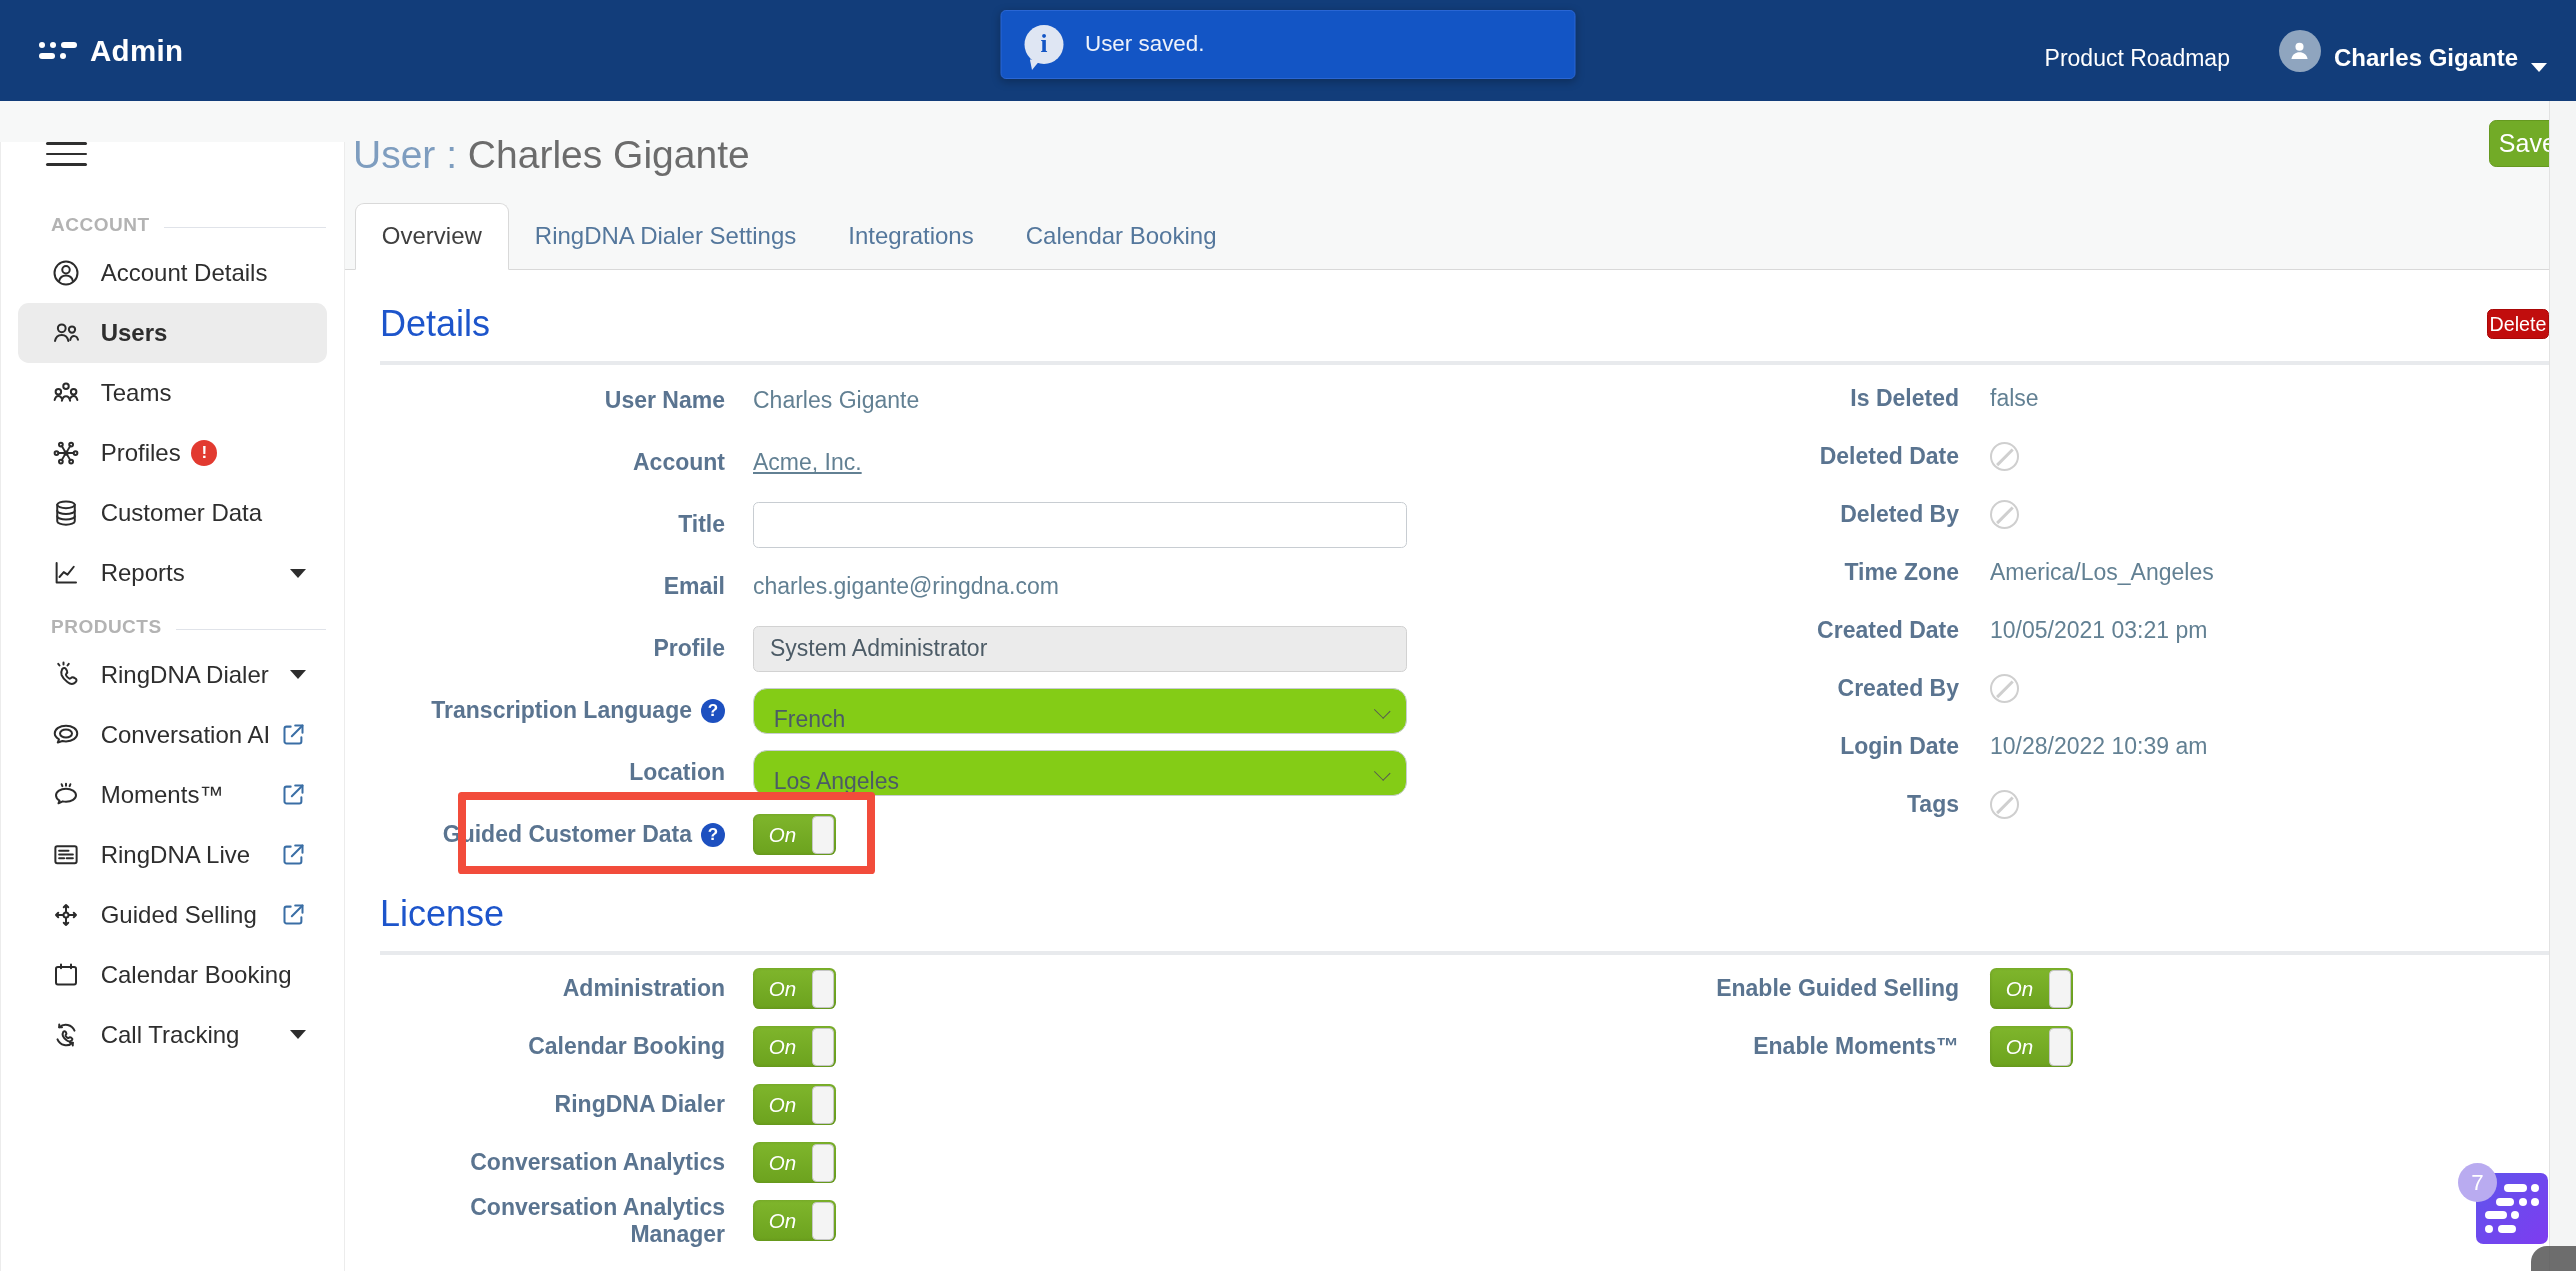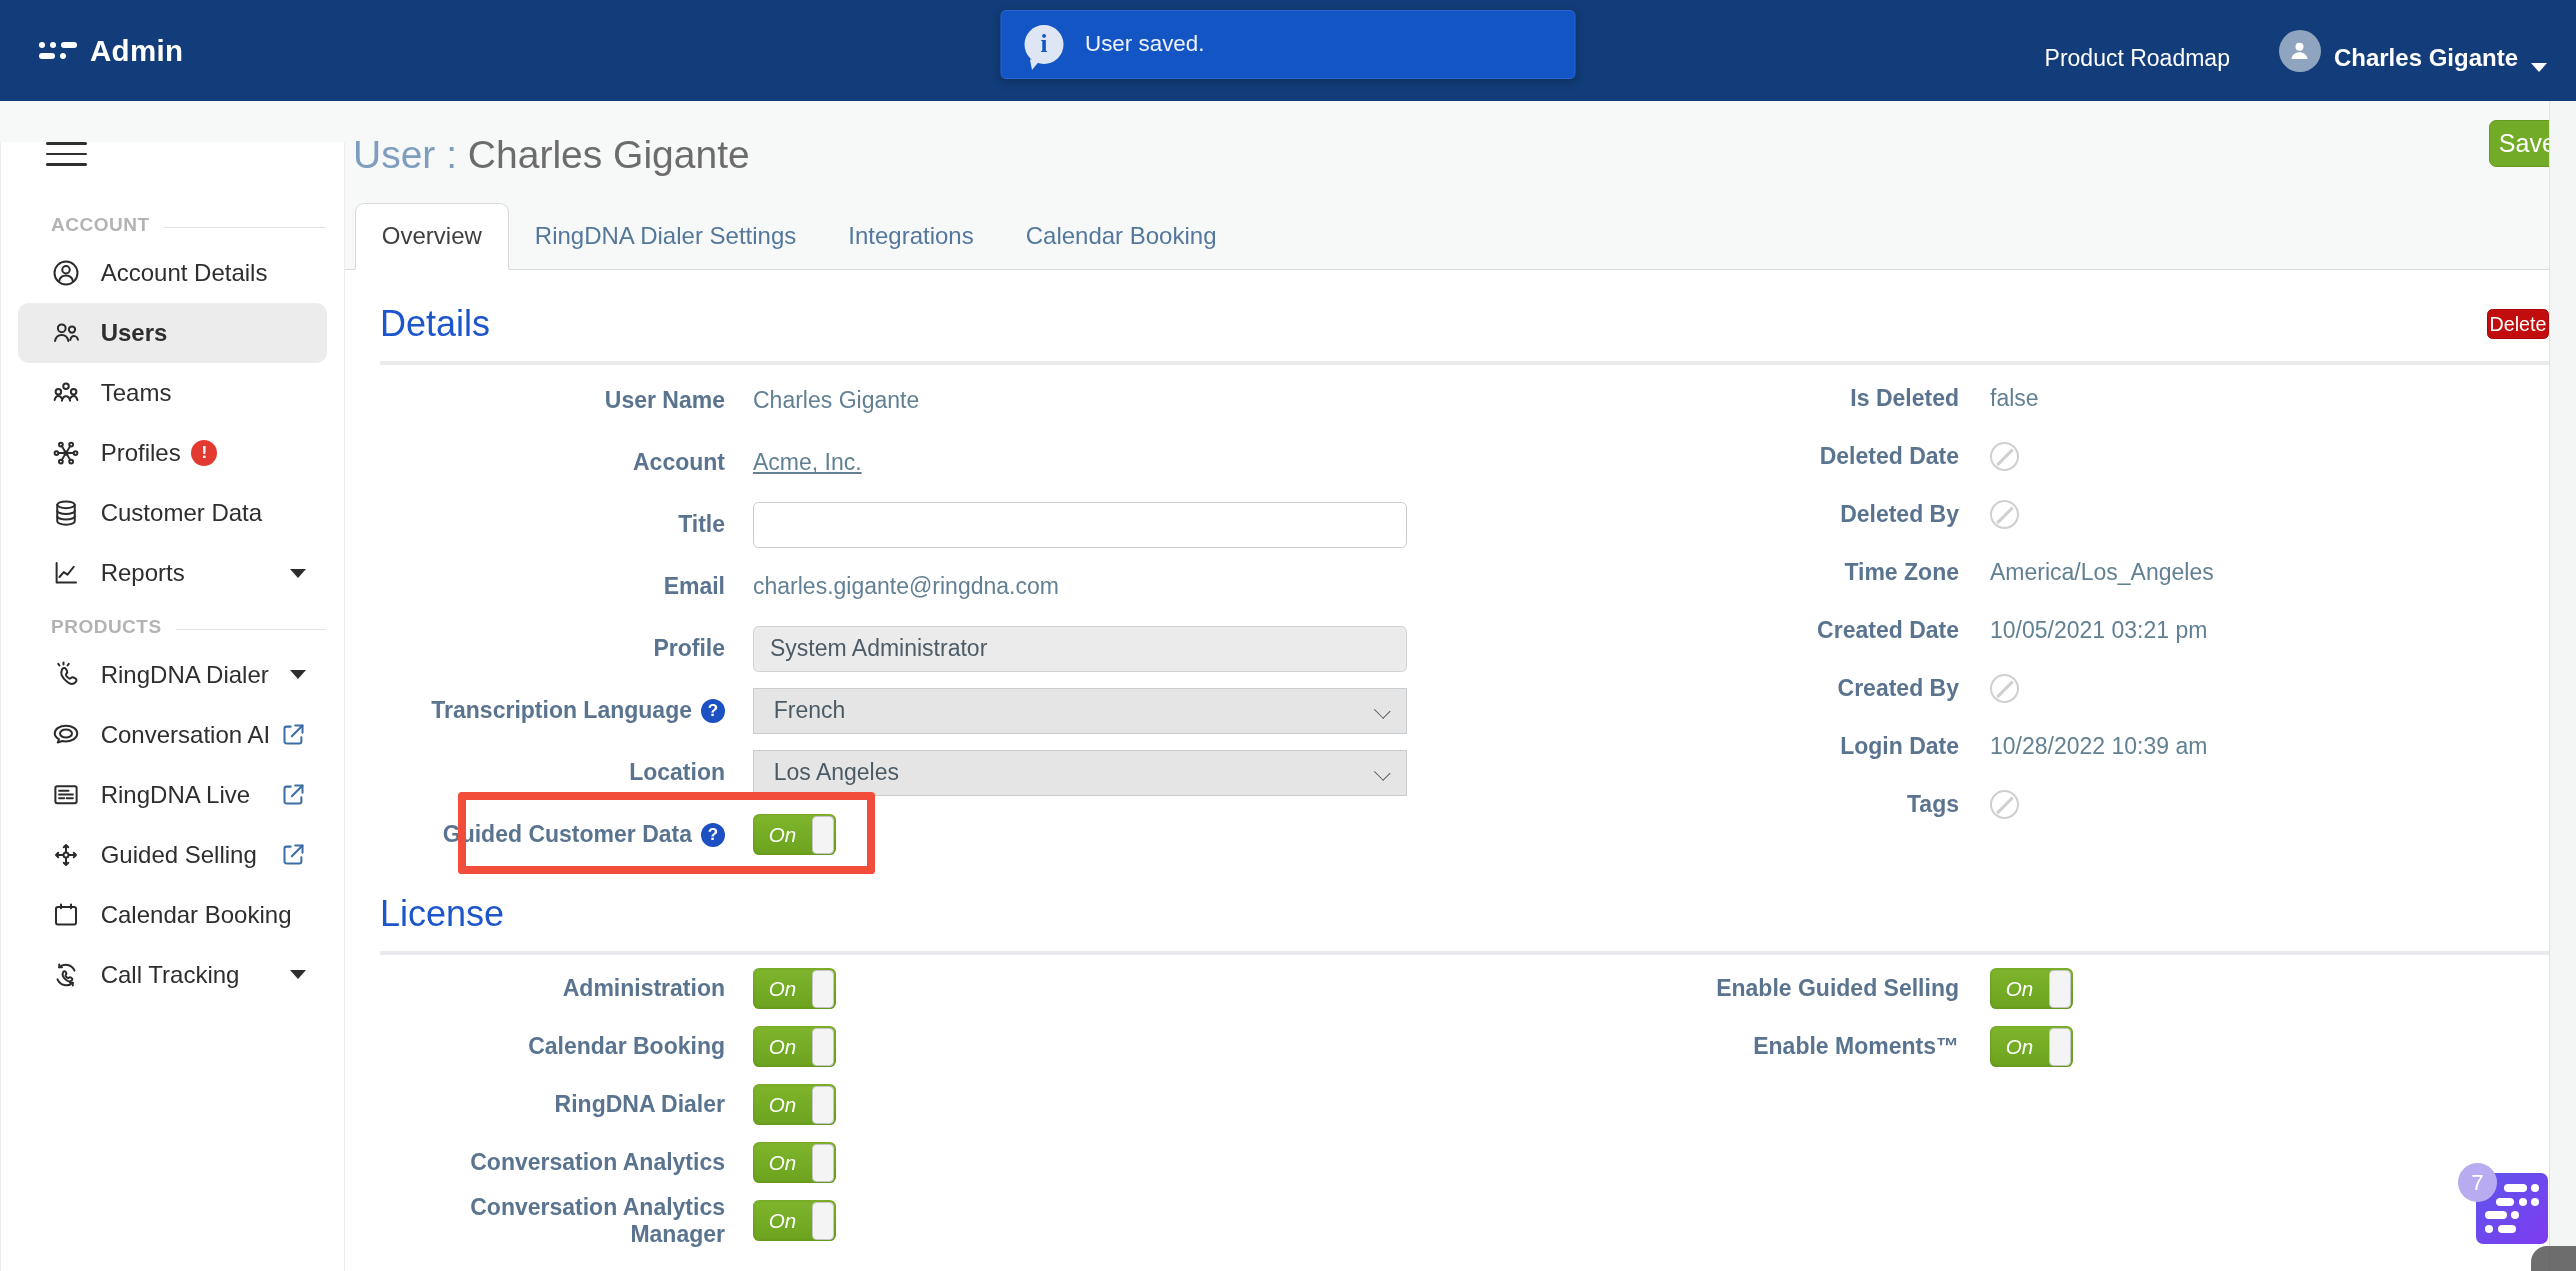--- a/index.html
+++ b/index.html
@@ -72,21 +72,21 @@
   .rrow { height:58px; }
   .lic-row { height:58px; }
   .flabel { width:373px; flex:0 0 373px; padding-right:28px; display:flex; justify-content:flex-end; align-items:center; gap:9px; text-align:right; color:#5a7490; font-size:23px; font-weight:700; }
   .gcol-right .flabel { width:357px; flex:0 0 357px; padding-right:31px; margin-left:180px; }
   .fvalue { color:#628093; font-size:23px; }
   .fvalue.link { text-decoration:underline; cursor:pointer; }
   .help-icon { width:24px; height:24px; border-radius:50%; background:#1d50c0; color:#fff; font-size:17px; font-weight:700; display:inline-flex; align-items:center; justify-content:center; cursor:pointer; flex:0 0 24px; }
 
   .tinput { width:654px; height:46px; border:0.9px solid #c8cdd2; border-radius:5.4px; font-size:23px; color:#4c5b66; padding:0 16px; font-family:inherit; background:#fff; }
   .tinput:disabled { background:#ebebeb; border-color:#d2d2d2; }
-  .fselect { width:654px; height:46px; border:0.9px solid #c8cdd2; border-radius:0; background:#e5e5e5; display:flex; align-items:center; padding:0 19.7px; font-size:23px; color:#4b5b66; cursor:pointer; position:relative; }
+  .fselect { width:654px; height:46px; border:0.9px solid #c8cdd2; border-radius:14px; background:#84cc16; display:flex; align-items:flex-end; padding:0 19.7px; font-size:23px; color:#4b5b66; cursor:pointer; position:relative; }
   .fselect .chev { position:absolute; right:18px; top:15px; width:12.5px; height:12.5px; border-right:1.8px solid #555; border-bottom:1.8px solid #555; transform:rotate(45deg) scaleY(.8); }
 
   .toggle { position:relative; width:83px; height:41px; border-radius:6.3px; background:linear-gradient(#7fb62c,#6ca21e); box-shadow:inset 0 0 3.6px rgba(0,0,0,.15); cursor:pointer; flex:0 0 83px; }
   .toggle .ton { position:absolute; left:0; right:24px; top:0; bottom:0; display:flex; align-items:center; justify-content:center; color:#fff; font-size:20.6px;font-style:italic; }
   .toggle .knob { position:absolute; right:1.8px; top:1.8px; bottom:1.8px; width:22.4px; background:#f4f4f4; border:0.9px solid #c6c6c6; border-radius:4.5px; }
 
   .null-icon { position:relative; width:29px; height:29px; border:2.7px solid #cfcfcf; border-radius:50%; display:inline-block; }
   .null-icon::after { content:""; position:absolute; left:50%; top:50%; width:2.7px; height:21.5px; background:#cfcfcf; transform:translate(-50%,-50%) rotate(45deg); }
 
   .highlight-box { position:absolute; left:78px; top:-11.6px; width:417px; height:82px; border:8px solid #f24c3b; border-radius:3.6px; pointer-events:none; z-index:5; }
@@ -258,20 +258,36 @@
         <span class="grow">Conversation AI</span>
         <span class="ext-icon">
           <svg viewBox="0 0 24 24" fill="none" stroke="#3a6ea5" stroke-width="1.8" stroke-linecap="round" stroke-linejoin="round">
               <path d="M9.5 5H5.8A1.8 1.8 0 0 0 4 6.8v11.4A1.8 1.8 0 0 0 5.8 20h11.4a1.8 1.8 0 0 0 1.8-1.8V14.5"></path>
               <path d="M13.5 4H20v6.5"></path>
               <path d="M20 4l-9.5 9.5"></path>
             </svg>
         </span>
       </div>
 
+      <div class="side-item">
+        <span class="s-icon">
+          <svg viewBox="0 0 24 24" fill="none" stroke="currentColor" stroke-width="1.6" stroke-linecap="round" stroke-linejoin="round">
+              <path d="M8.5 3.4l.6 1.5M12 3v1.6M15.5 3.4l-.6 1.5"></path>
+              <path d="M12 7c4.4 0 8 2.3 8 5.2s-3.6 5.2-8 5.2c-.9 0-1.8-.1-2.6-.3L6 18.6l.8-2.2C5 15.4 4 13.9 4 12.2 4 9.3 7.6 7 12 7z"></path>
+            </svg>
+        </span>
+        <span class="grow">Moments™</span>
+        <span class="ext-icon">
+          <svg viewBox="0 0 24 24" fill="none" stroke="#3a6ea5" stroke-width="1.8" stroke-linecap="round" stroke-linejoin="round">
+              <path d="M9.5 5H5.8A1.8 1.8 0 0 0 4 6.8v11.4A1.8 1.8 0 0 0 5.8 20h11.4a1.8 1.8 0 0 0 1.8-1.8V14.5"></path>
+              <path d="M13.5 4H20v6.5"></path>
+              <path d="M20 4l-9.5 9.5"></path>
+            </svg>
+        </span>
+      </div>
 
       <div class="side-item">
         <span class="s-icon">
           <svg viewBox="0 0 24 24" fill="none" stroke="currentColor" stroke-width="1.6" stroke-linecap="round" stroke-linejoin="round">
               <rect x="3.5" y="5" width="17" height="13.5" rx="1.5"></rect>
               <path d="M6.5 8.5h7.5M6.5 11.5h11M6.5 14.5h4M12.5 14.5h5"></path>
             </svg>
         </span>
         <span class="grow">RingDNA Live</span>
         <span class="ext-icon">

